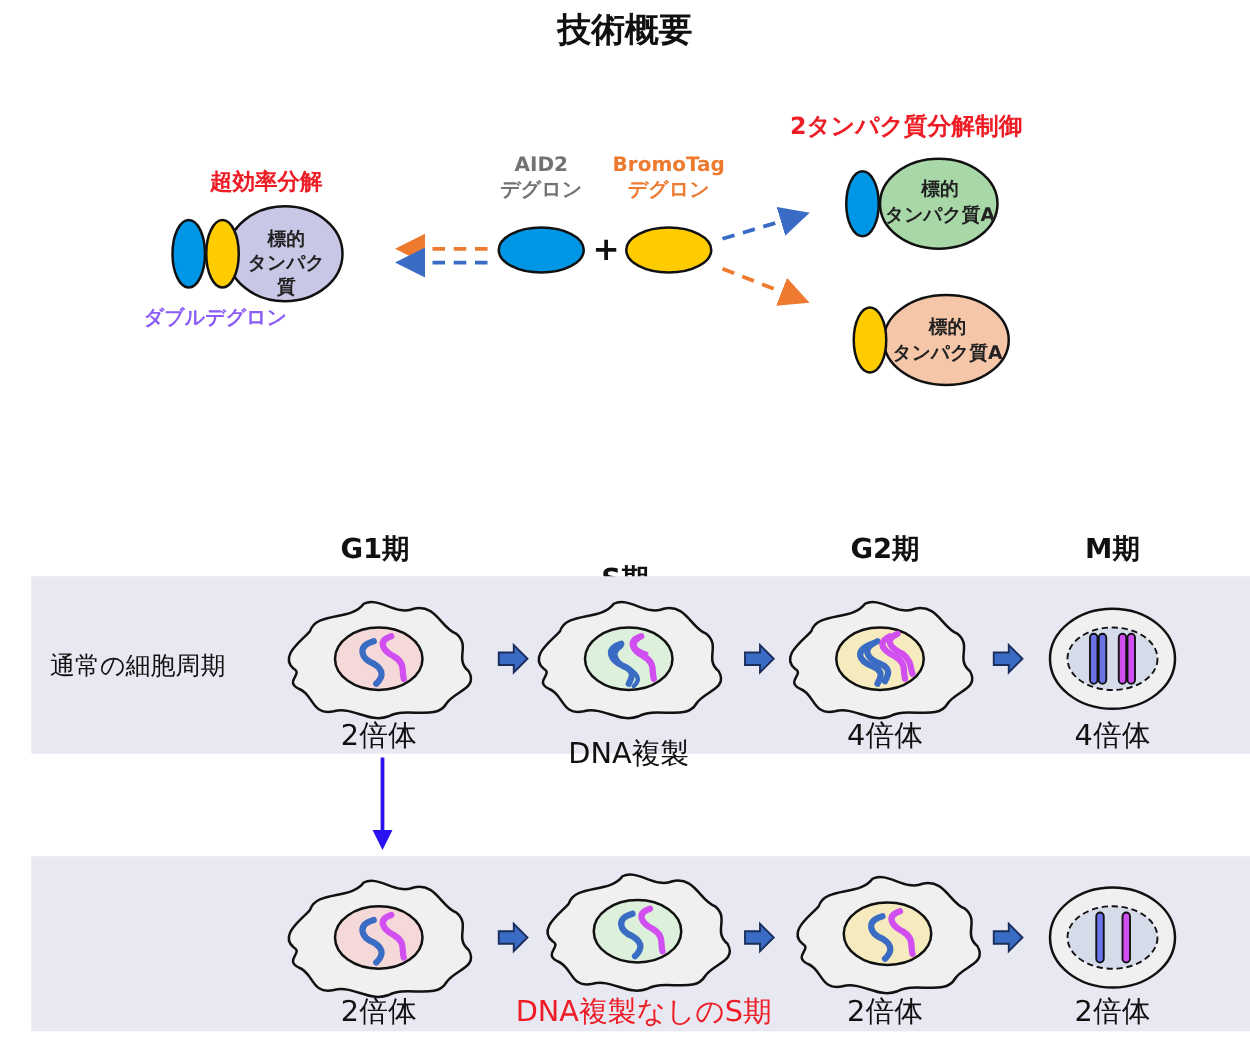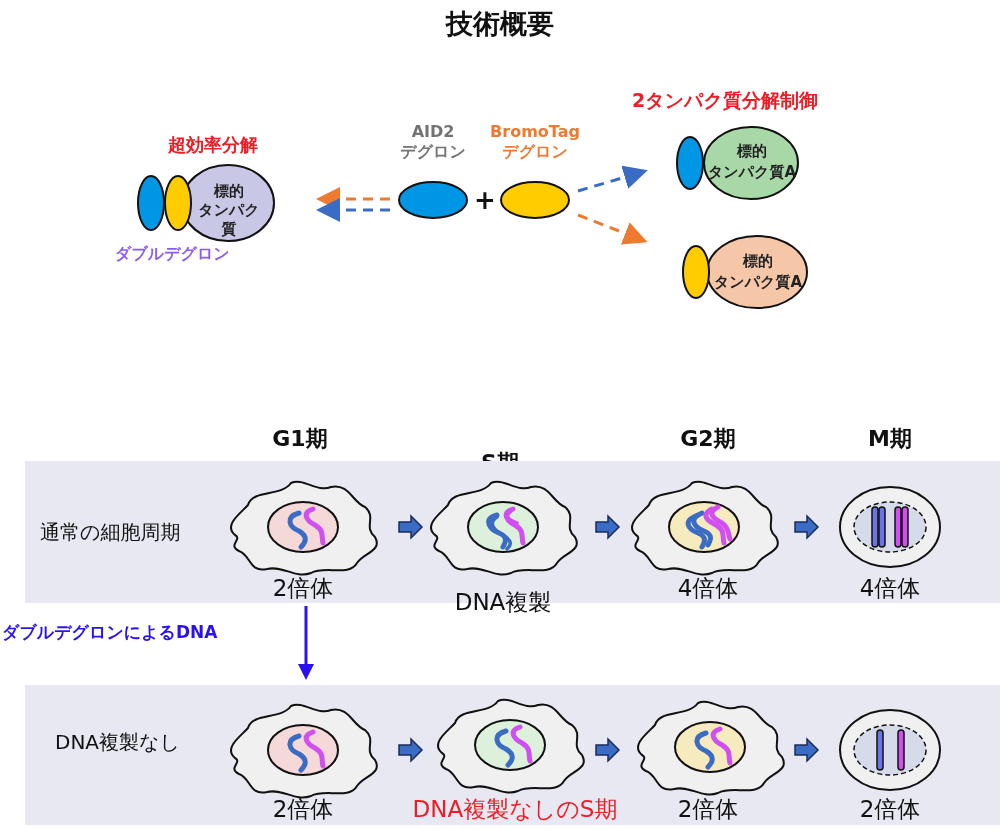--- a/index.html
+++ b/index.html
@@ -165,28 +165,26 @@
   <g transform="translate(890,750)">
     <ellipse cx="0" cy="0" rx="50" ry="40" fill="#f0f0f0" stroke="#111" stroke-width="2"></ellipse>
     <ellipse cx="0" cy="0" rx="36" ry="25" fill="#d6dbea" stroke="#111" stroke-width="1.5" stroke-dasharray="5,3"></ellipse>
     <rect x="-13" y="-20" width="6" height="40" rx="3" fill="#6b73e8" stroke="#111" stroke-width="1.5"></rect>
     <rect x="8" y="-20" width="6" height="40" rx="3" fill="#d14ff0" stroke="#111" stroke-width="1.5"></rect>
   </g>
 </svg>
 
 <div class="abs row-label" style="left:40px;top:519px;">通常の細胞周期</div>
 <div class="abs row-label" style="left:55px;top:726px;text-align:center;line-height:32px;">
-  <div>DNA複製なし</div>
 </div>
 
 <div class="abs cell-caption" style="left:203px;top:573px;">2倍体</div>
 <div class="abs cell-caption" style="left:403px;top:587px;">DNA複製</div>
 <div class="abs cell-caption" style="left:608px;top:573px;">4倍体</div>
 <div class="abs cell-caption" style="left:790px;top:573px;">4倍体</div>
 
 <div class="abs blue-note" style="left:2px;top:622px;">
-  <div>ダブルデグロンによるDNA</div>
 </div>
 
 <div class="abs cell-caption" style="left:203px;top:794px;">2倍体</div>
 <div class="abs cell-caption" style="left:400px;top:794px;width:230px;color:#ee1c25;">DNA複製なしのS期</div>
 <div class="abs cell-caption" style="left:608px;top:794px;">2倍体</div>
 <div class="abs cell-caption" style="left:790px;top:794px;">2倍体</div>
 
 </body></html>

